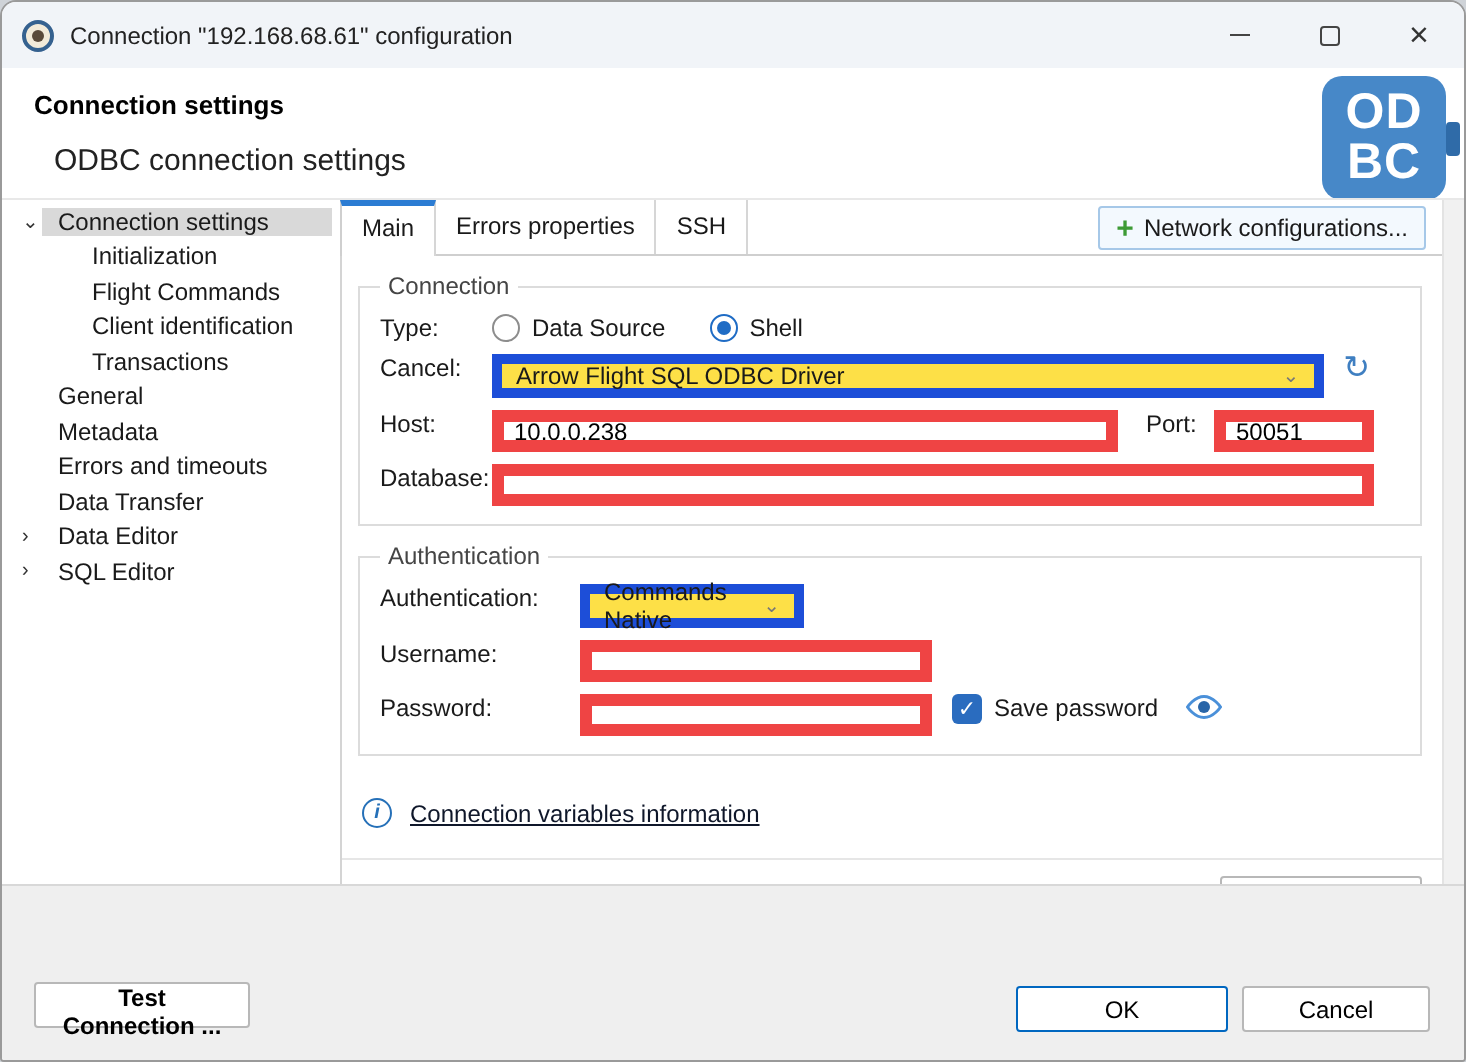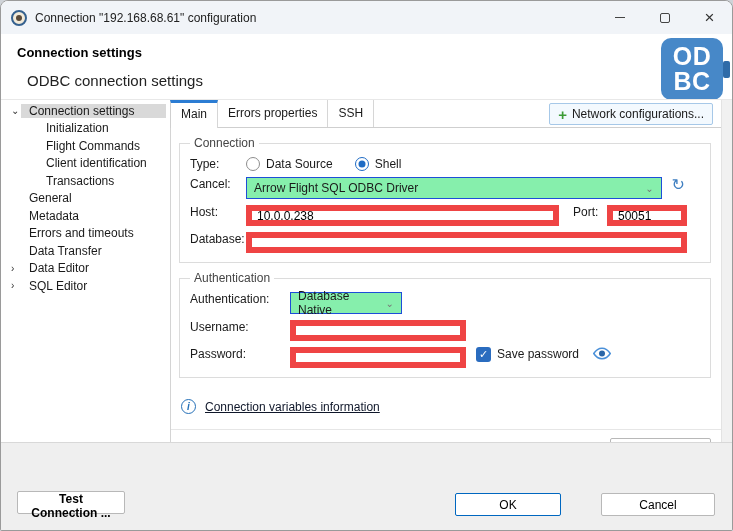--- a/index.html
+++ b/index.html
@@ -59,21 +59,21 @@
   .flabel { width:56px; flex-shrink:0; }
   .flabel.wide { width:100px; }
   input[type=text], input[type=password] { height:21px; border:6px solid #ef4444; font-size:12px;
         padding:0 5px; font-family:"Liberation Sans", sans-serif; outline:none; }
   .radio { width:14px; height:14px; border-radius:50%; border:1px solid #8d8d8d; background:#fff;
            margin-right:6px; flex-shrink:0; position:relative; }
   .radio.on { border:1.5px solid #1f6cc5; }
   .radio.on::after { content:""; position:absolute; left:50%; top:50%; transform:translate(-50%,-50%);
                      width:7px; height:7px; border-radius:50%; background:#1f6cc5; }
   .radio-item { display:flex; align-items:center; margin-right:22px; }
-  .combo { height:22px; border:1px solid #1d4ed8; background:#86efac; display:flex; align-items:center;
+  .combo { height:22px; border:5px solid #1d4ed8; background:#fde047; display:flex; align-items:center;
            padding:0 7px; font-size:12px; }
   .cchev { margin-left:auto; color:#777; font-size:10px; padding-left:10px; }
   .combo.driver { flex:1; }
   .refresh { margin-left:10px; margin-right:2px; color:#3f7fc1; font-size:16px; line-height:1; cursor:default; }
   .host-input { flex:1; }
   .port-label { margin-left:14px; width:34px; flex-shrink:0; }
   .port-input { width:80px; }
   .db-input { flex:1; }
   .auth-combo { width:112px; }
   .cred-input { width:176px; }
@@ -91,23 +91,23 @@
                 display:flex; align-items:center; }
   .dn-value { margin-left:10px; }
   .btn { height:23px; padding:0 10px; background:#fff; border:1px solid #b8b8b8; font-size:12px;
          border-radius:2px; font-family:"Liberation Sans", sans-serif; cursor:default; }
   .btn.right { margin-left:auto; }
 
   
   .footer { position:absolute; left:0; right:0; bottom:0; height:88px; background:#efefef;
             border-top:1px solid #d8d8d8; }
   .btn-test { position:absolute; left:16px; bottom:16px; width:108px; height:23px;font-weight:bold; }
-  .footer-right { position:absolute; right:17px; bottom:14px; display:flex; gap:21px; }
+  .footer-right { position:absolute; right:17px; bottom:14px; display:flex; gap:7px; }
   .btn-ok { width:106px; height:23px; border:1px solid #0067c0; }
-  .btn-cancel { width:114px; height:23px;margin-left:19px; }
+  .btn-cancel { width:94px; height:23px; }
 </style>
 </head>
 <body>
 
 <div class="window">
 
   <div class="titlebar">
     <span class="app-icon"></span>
     <span class="title-text">Connection "192.168.68.61" configuration</span>
     <div class="tb-controls">
@@ -231,21 +231,21 @@
             <input type="text" class="db-input" style="">
           </div>
         </fieldset>
 
         <fieldset>
           <legend>Authentication</legend>
 
           <div class="frow">
             <span class="flabel wide">Authentication:</span>
             <div class="combo auth-combo">
-              <span>Database Native</span>
+              <span>Commands Native</span>
               <span class="cchev">⌄</span>
             </div>
           </div>
 
           <div class="frow">
             <span class="flabel wide">Username:</span>
             <input type="text" class="cred-input" style="">
           </div>
 
           <div class="frow">

